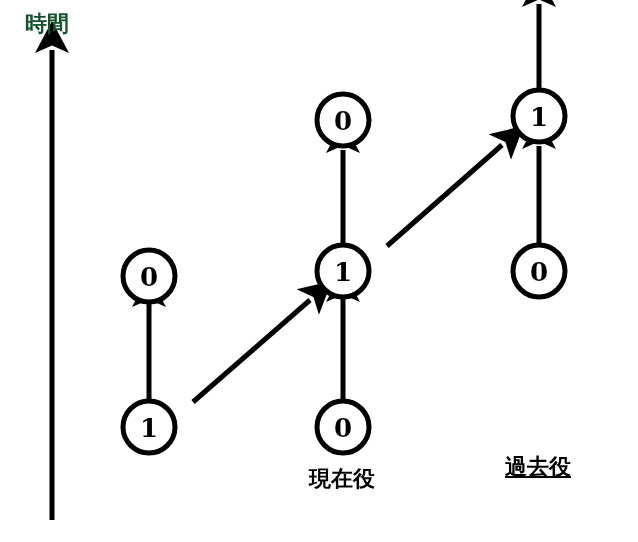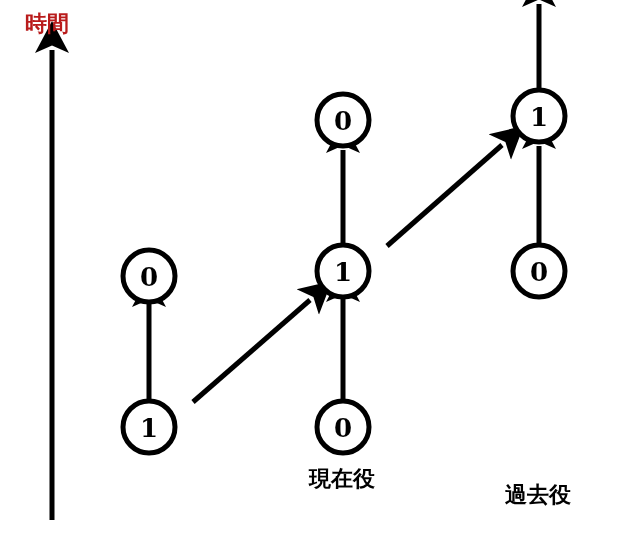--- a/index.html
+++ b/index.html
@@ -41,21 +41,21 @@
     color: #000000;
     white-space: nowrap;
     line-height: 1;
     letter-spacing: 0px;
   }
   .axis-label {
     position: absolute;
     font-family: "DejaVu Sans", "Liberation Sans", sans-serif;
     font-size: 22px;
     font-weight: 700;
-    color: #b91c1c;
+    color: #14532d;
     white-space: nowrap;
     line-height: 1;
   }
 </style>
 </head>
 <body>
 
 <div id="stage">
 
   <svg id="canvas" viewBox="0 0 638 542" xmlns="http://www.w3.org/2000/svg">
@@ -105,15 +105,15 @@
           <text class="node-text" x="539" y="117">1</text>
         </g>
       </g>
   </svg>
 
   <div class="axis-label" id="axis-label" style="left: 25px; top: 13px;">時間</div>
 
 
   <div class="col-label" id="label-present" style="left: 309px; top: 468px;">現在役</div>
 
-  <div class="col-label" id="label-past" style="left: 505px; top: 484px;">過去役</div>
+  <div class="col-label" id="label-past" style="left: 505px; top: 456px; text-decoration: underline;">過去役</div>
 
 </div>
 
 </body></html>

